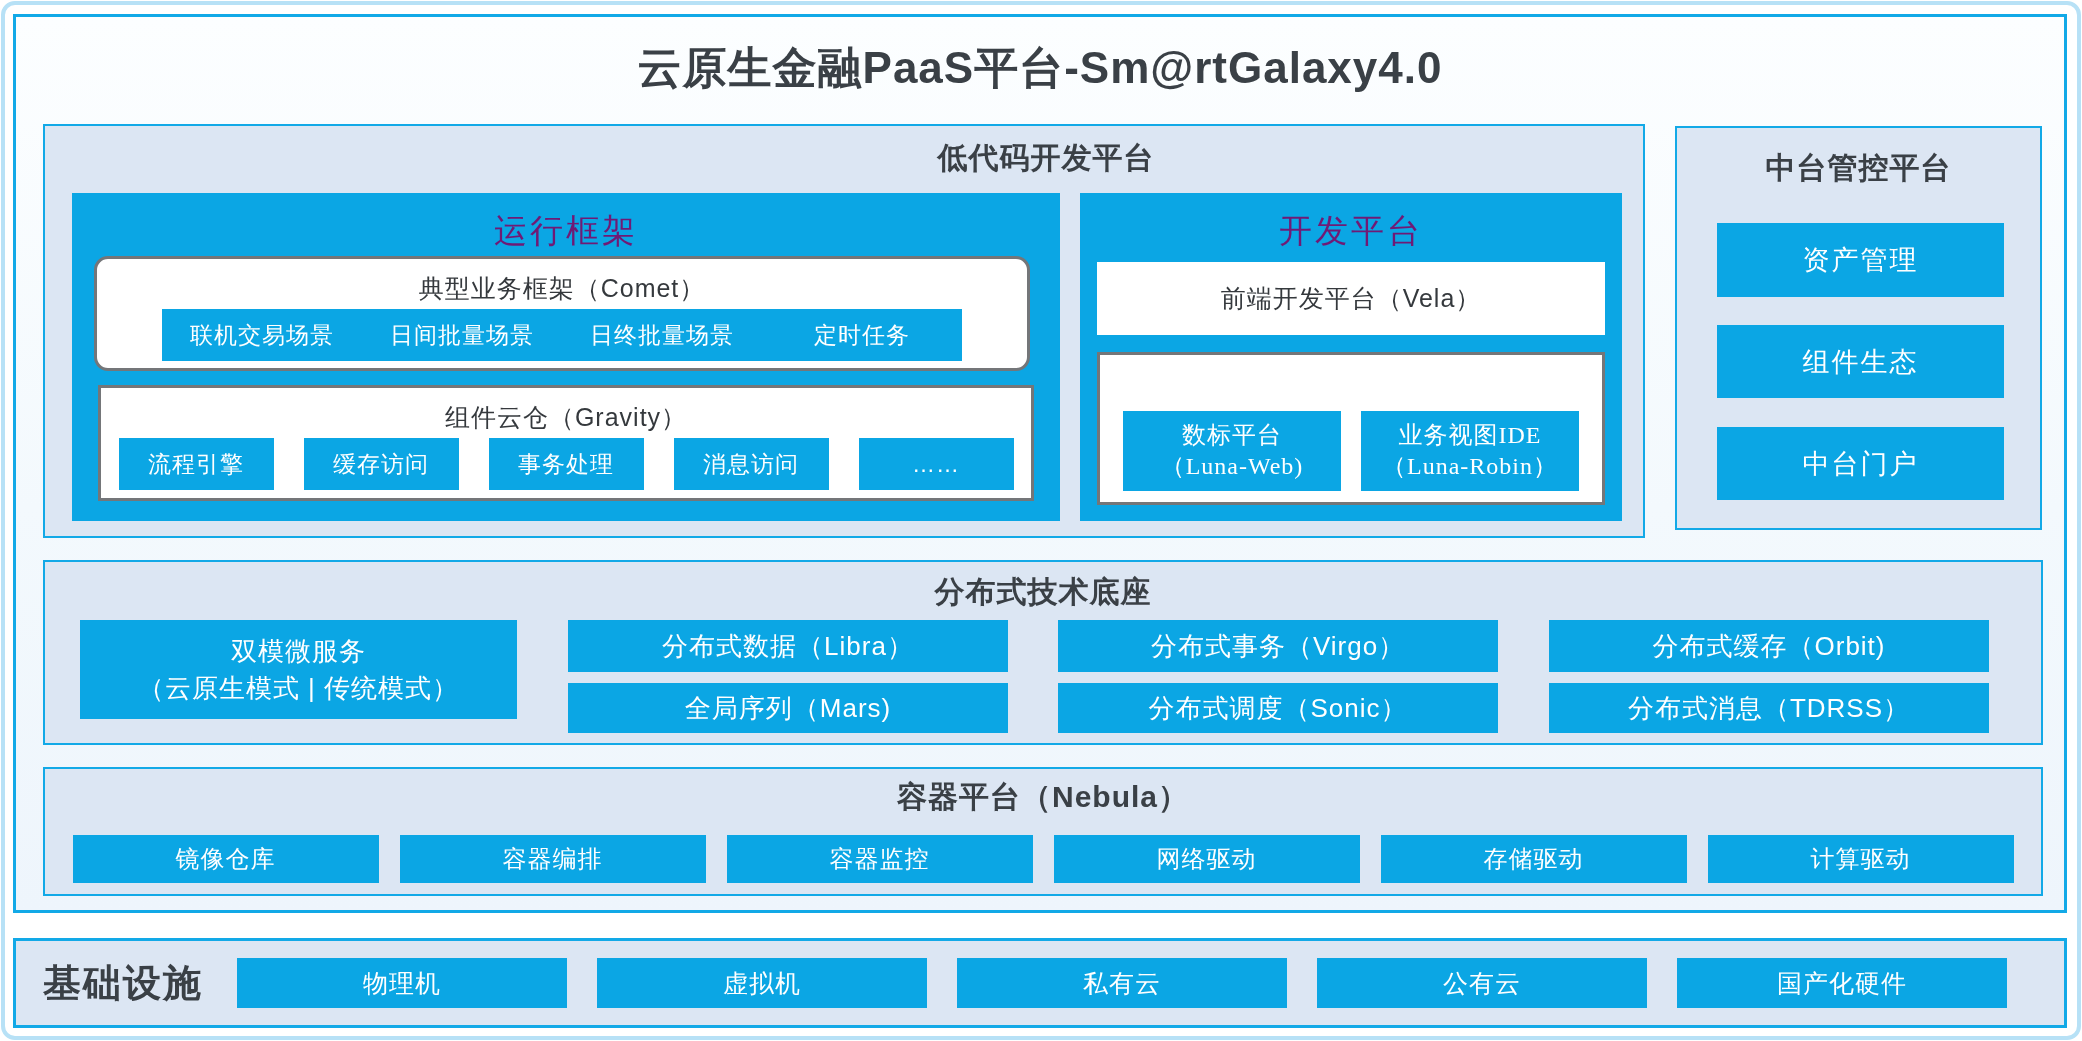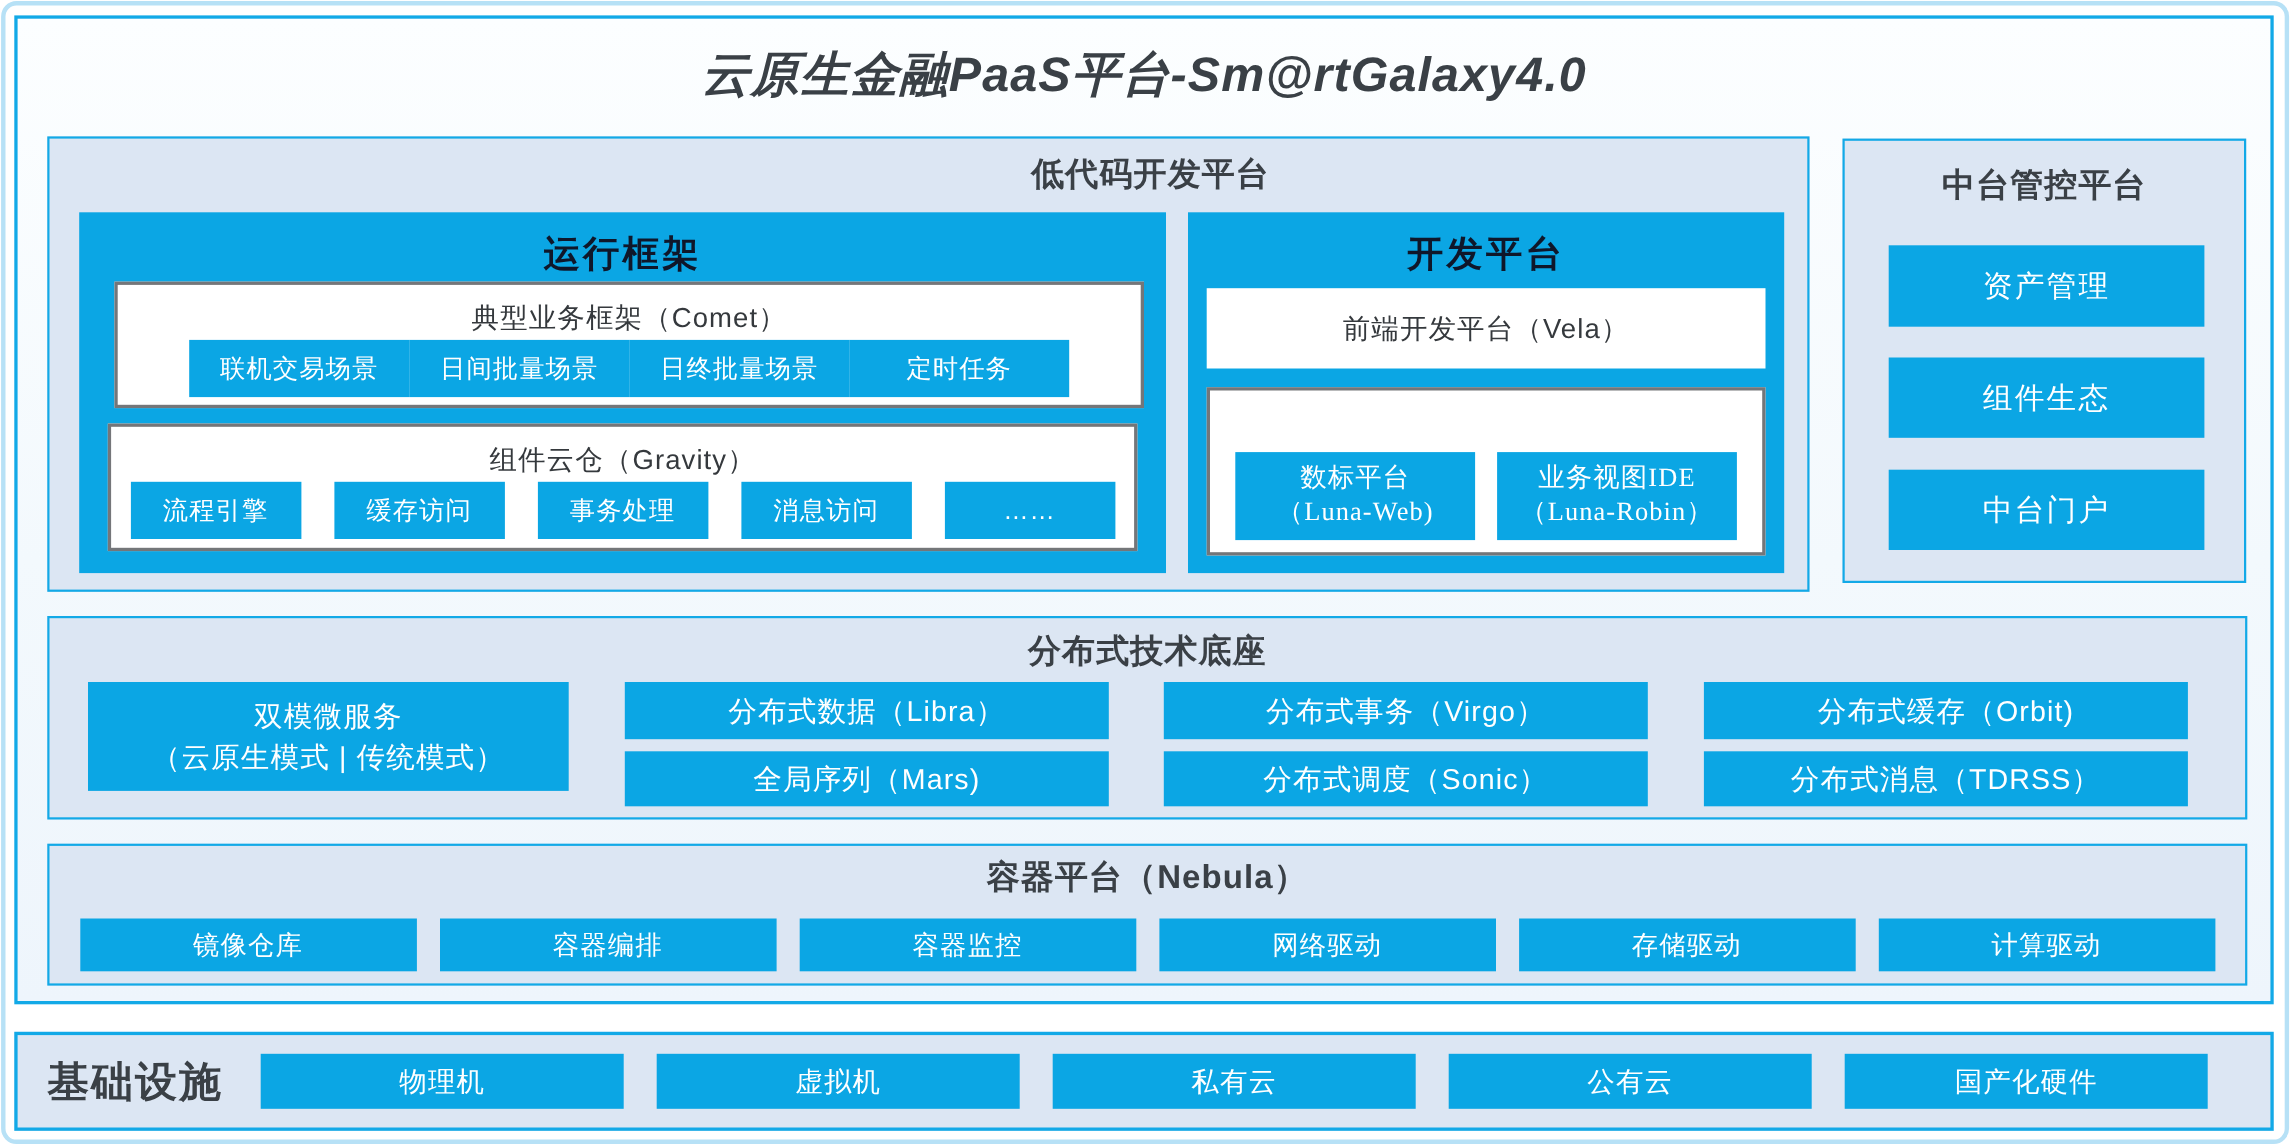--- a/index.html
+++ b/index.html
@@ -20,21 +20,20 @@
   .outer-box {
     position:absolute; left:13px; top:14px; width:2054px; height:899px;
     border:3px solid #12a9e7;
     background:linear-gradient(180deg,#fcfeff 0%,#f3f9fd 55%,#eef5fc 100%);
   }
   .main-title {
     position:absolute; left:0; right:0; top:22px;
     text-align:center;
     font-size:44px; font-weight:bold; color:#3a4046;
     letter-spacing:1px;
-    font-style:italic;
   }
   
   .panel {
     position:absolute;
     background:#dce6f3;
     border:2px solid #12a9e7;
   }
   .panel-heading {
     position:absolute; left:0; right:0;
     text-align:center;
@@ -50,33 +49,33 @@
   }
   .blue-box {
     position:absolute;
     background:#0ba6e4;
   }
   .runtime-box { left:27px; top:67px; width:988px; height:328px; }
   .dev-box     { left:1035px; top:67px; width:542px; height:328px; }
   .blue-box-heading {
     position:absolute; left:0; right:0; top:16px;
     text-align:center;
-    font-size:33px; font-weight:bold; color:#0f172a; letter-spacing:3px;
+    font-size:33px; font-weight:normal; color:#701a75; letter-spacing:3px;
   }
   .white-box {
     position:absolute;
     background:#ffffff;
     border:3px solid #747679;
   }
   .wb-title {
     margin-top:13px;
     text-align:center;
     font-size:25px; color:#35393d; letter-spacing:1px;
   }
-  .white-box1 { left:32px; top:63px;  width:936px; height:115px; }
+  .white-box1 { left:22px; top:63px;  width:936px; height:115px;border-radius:14px; }
   .white-box2 { left:26px; top:192px; width:936px; height:116px; }
   .chip-row {
     position:absolute; left:0; right:0; top:50px;
     display:flex; justify-content:center; 
   }
   .chip-row.gravity { gap:30px; }
   .chip {
     height:52px; width:200px;
     background:#0ba6e4; color:#ffffff;
     display:flex; align-items:center; justify-content:center;

